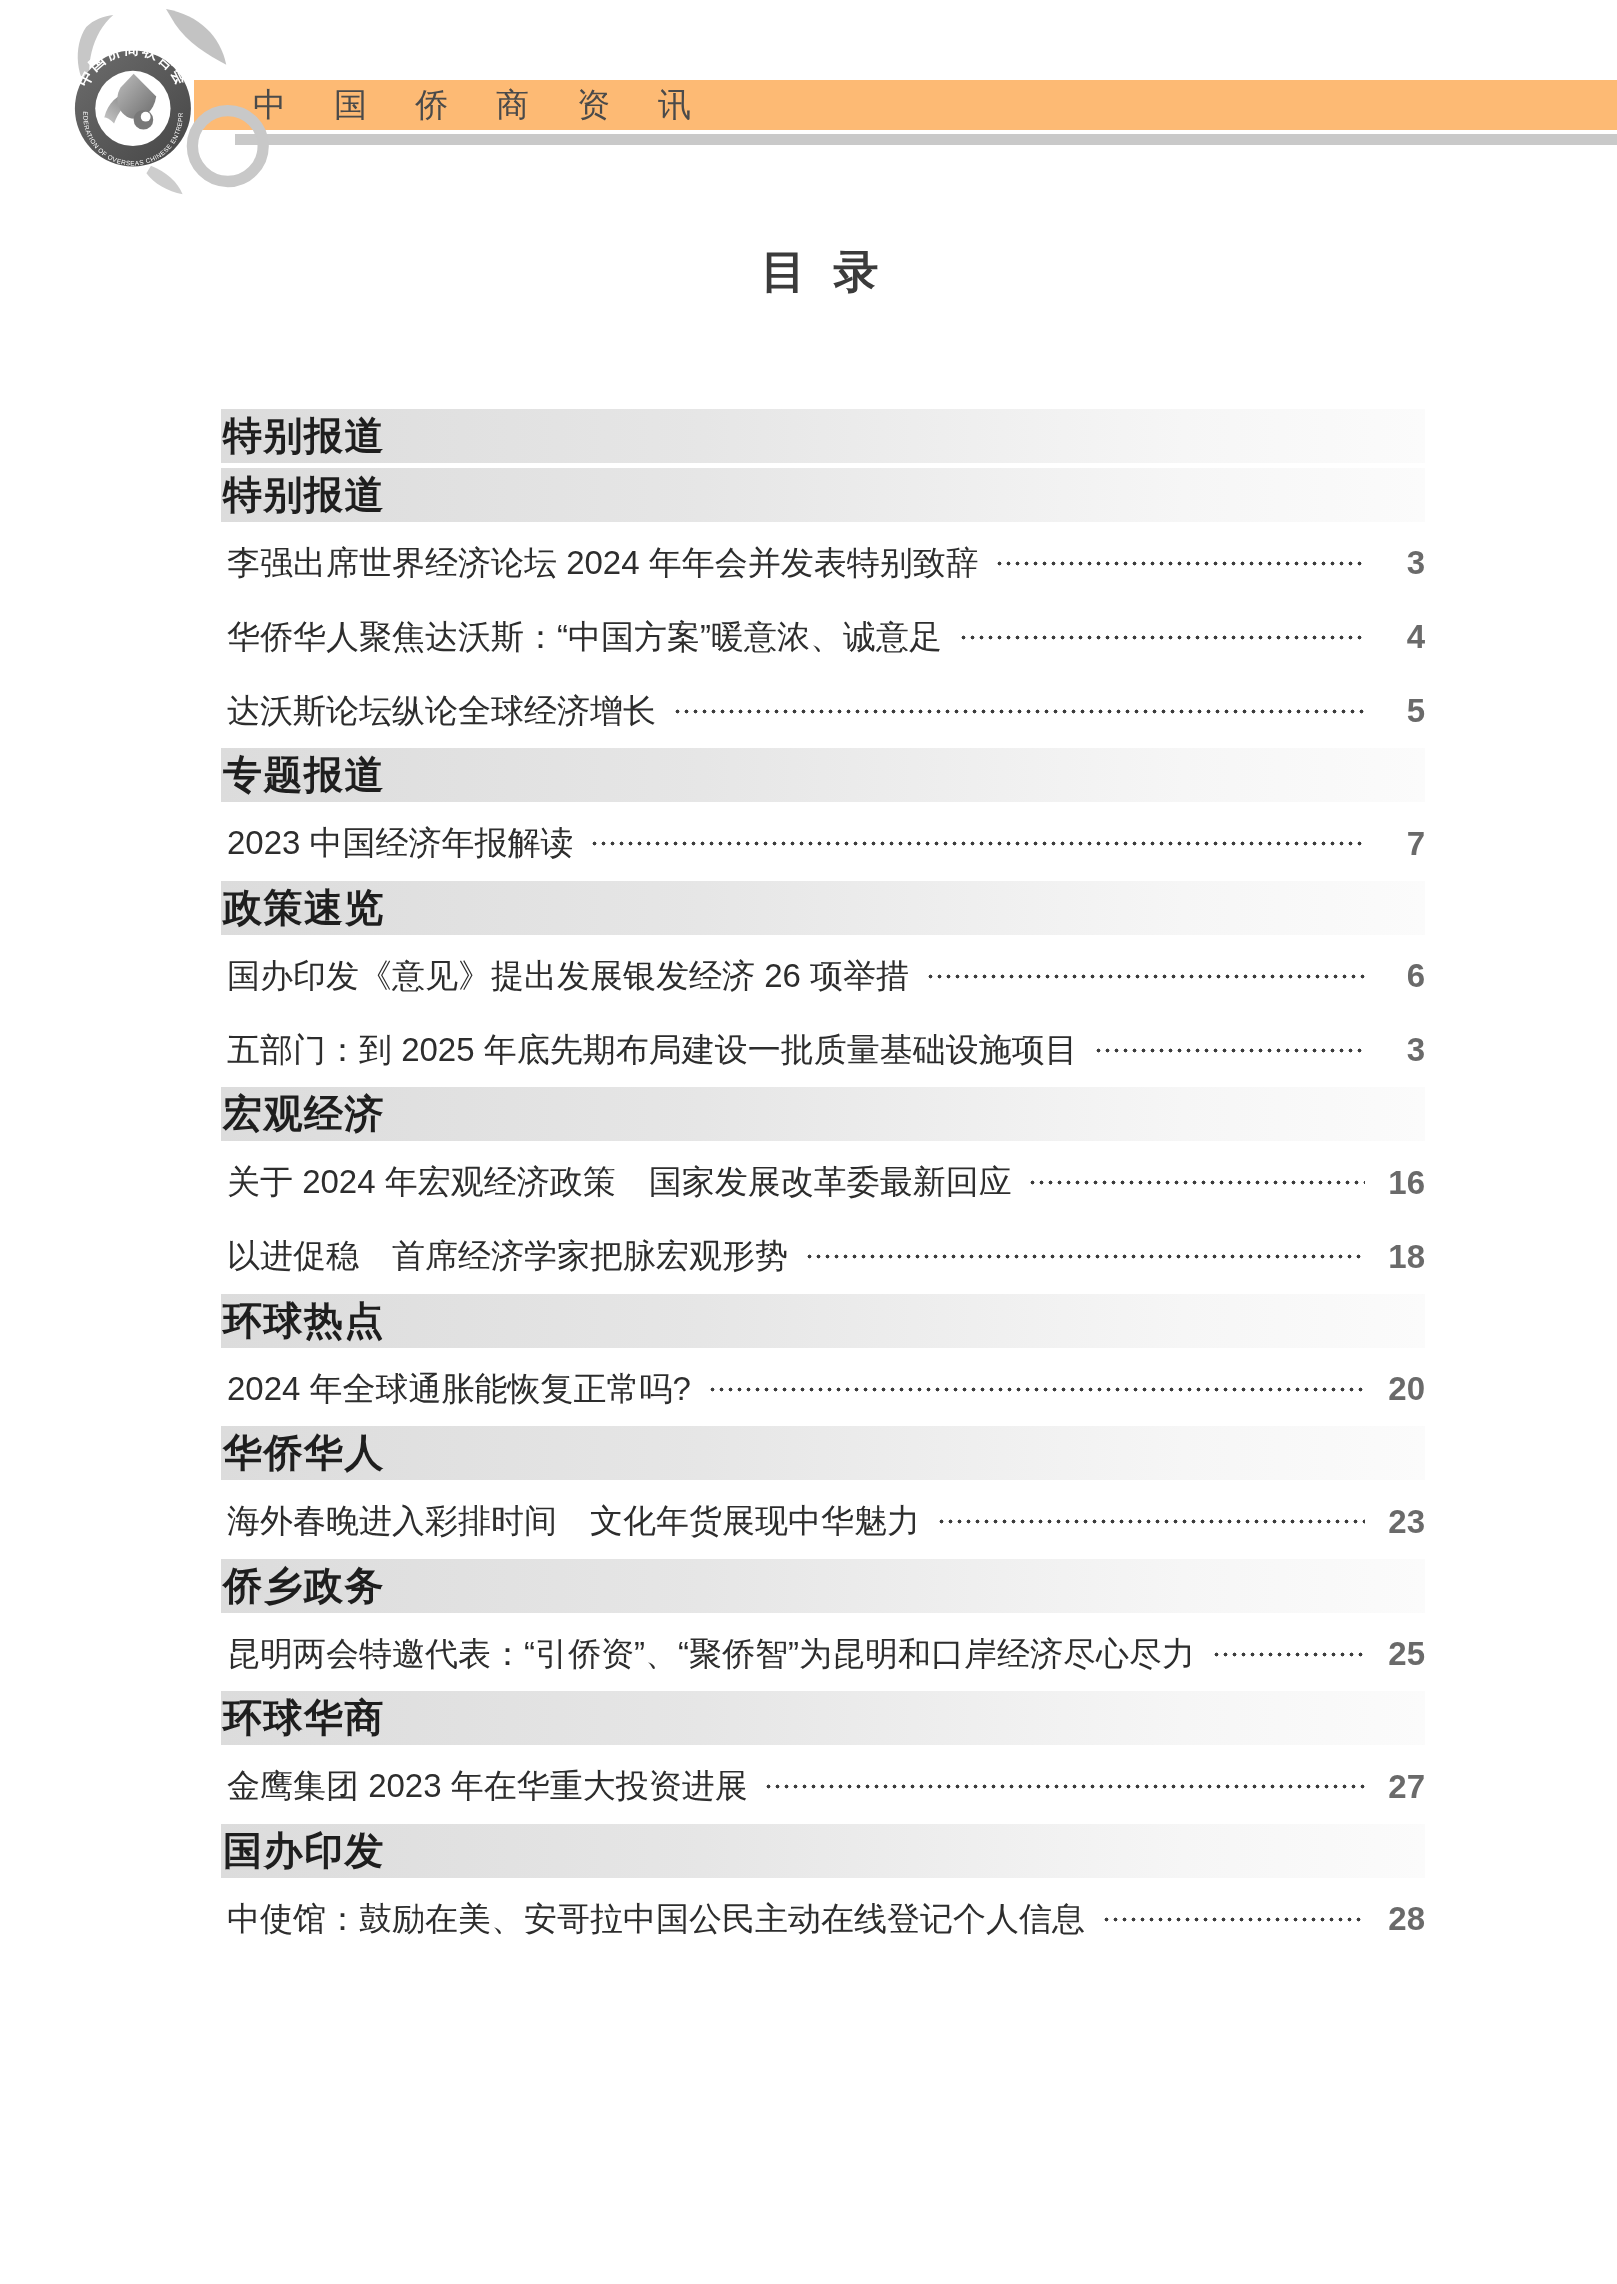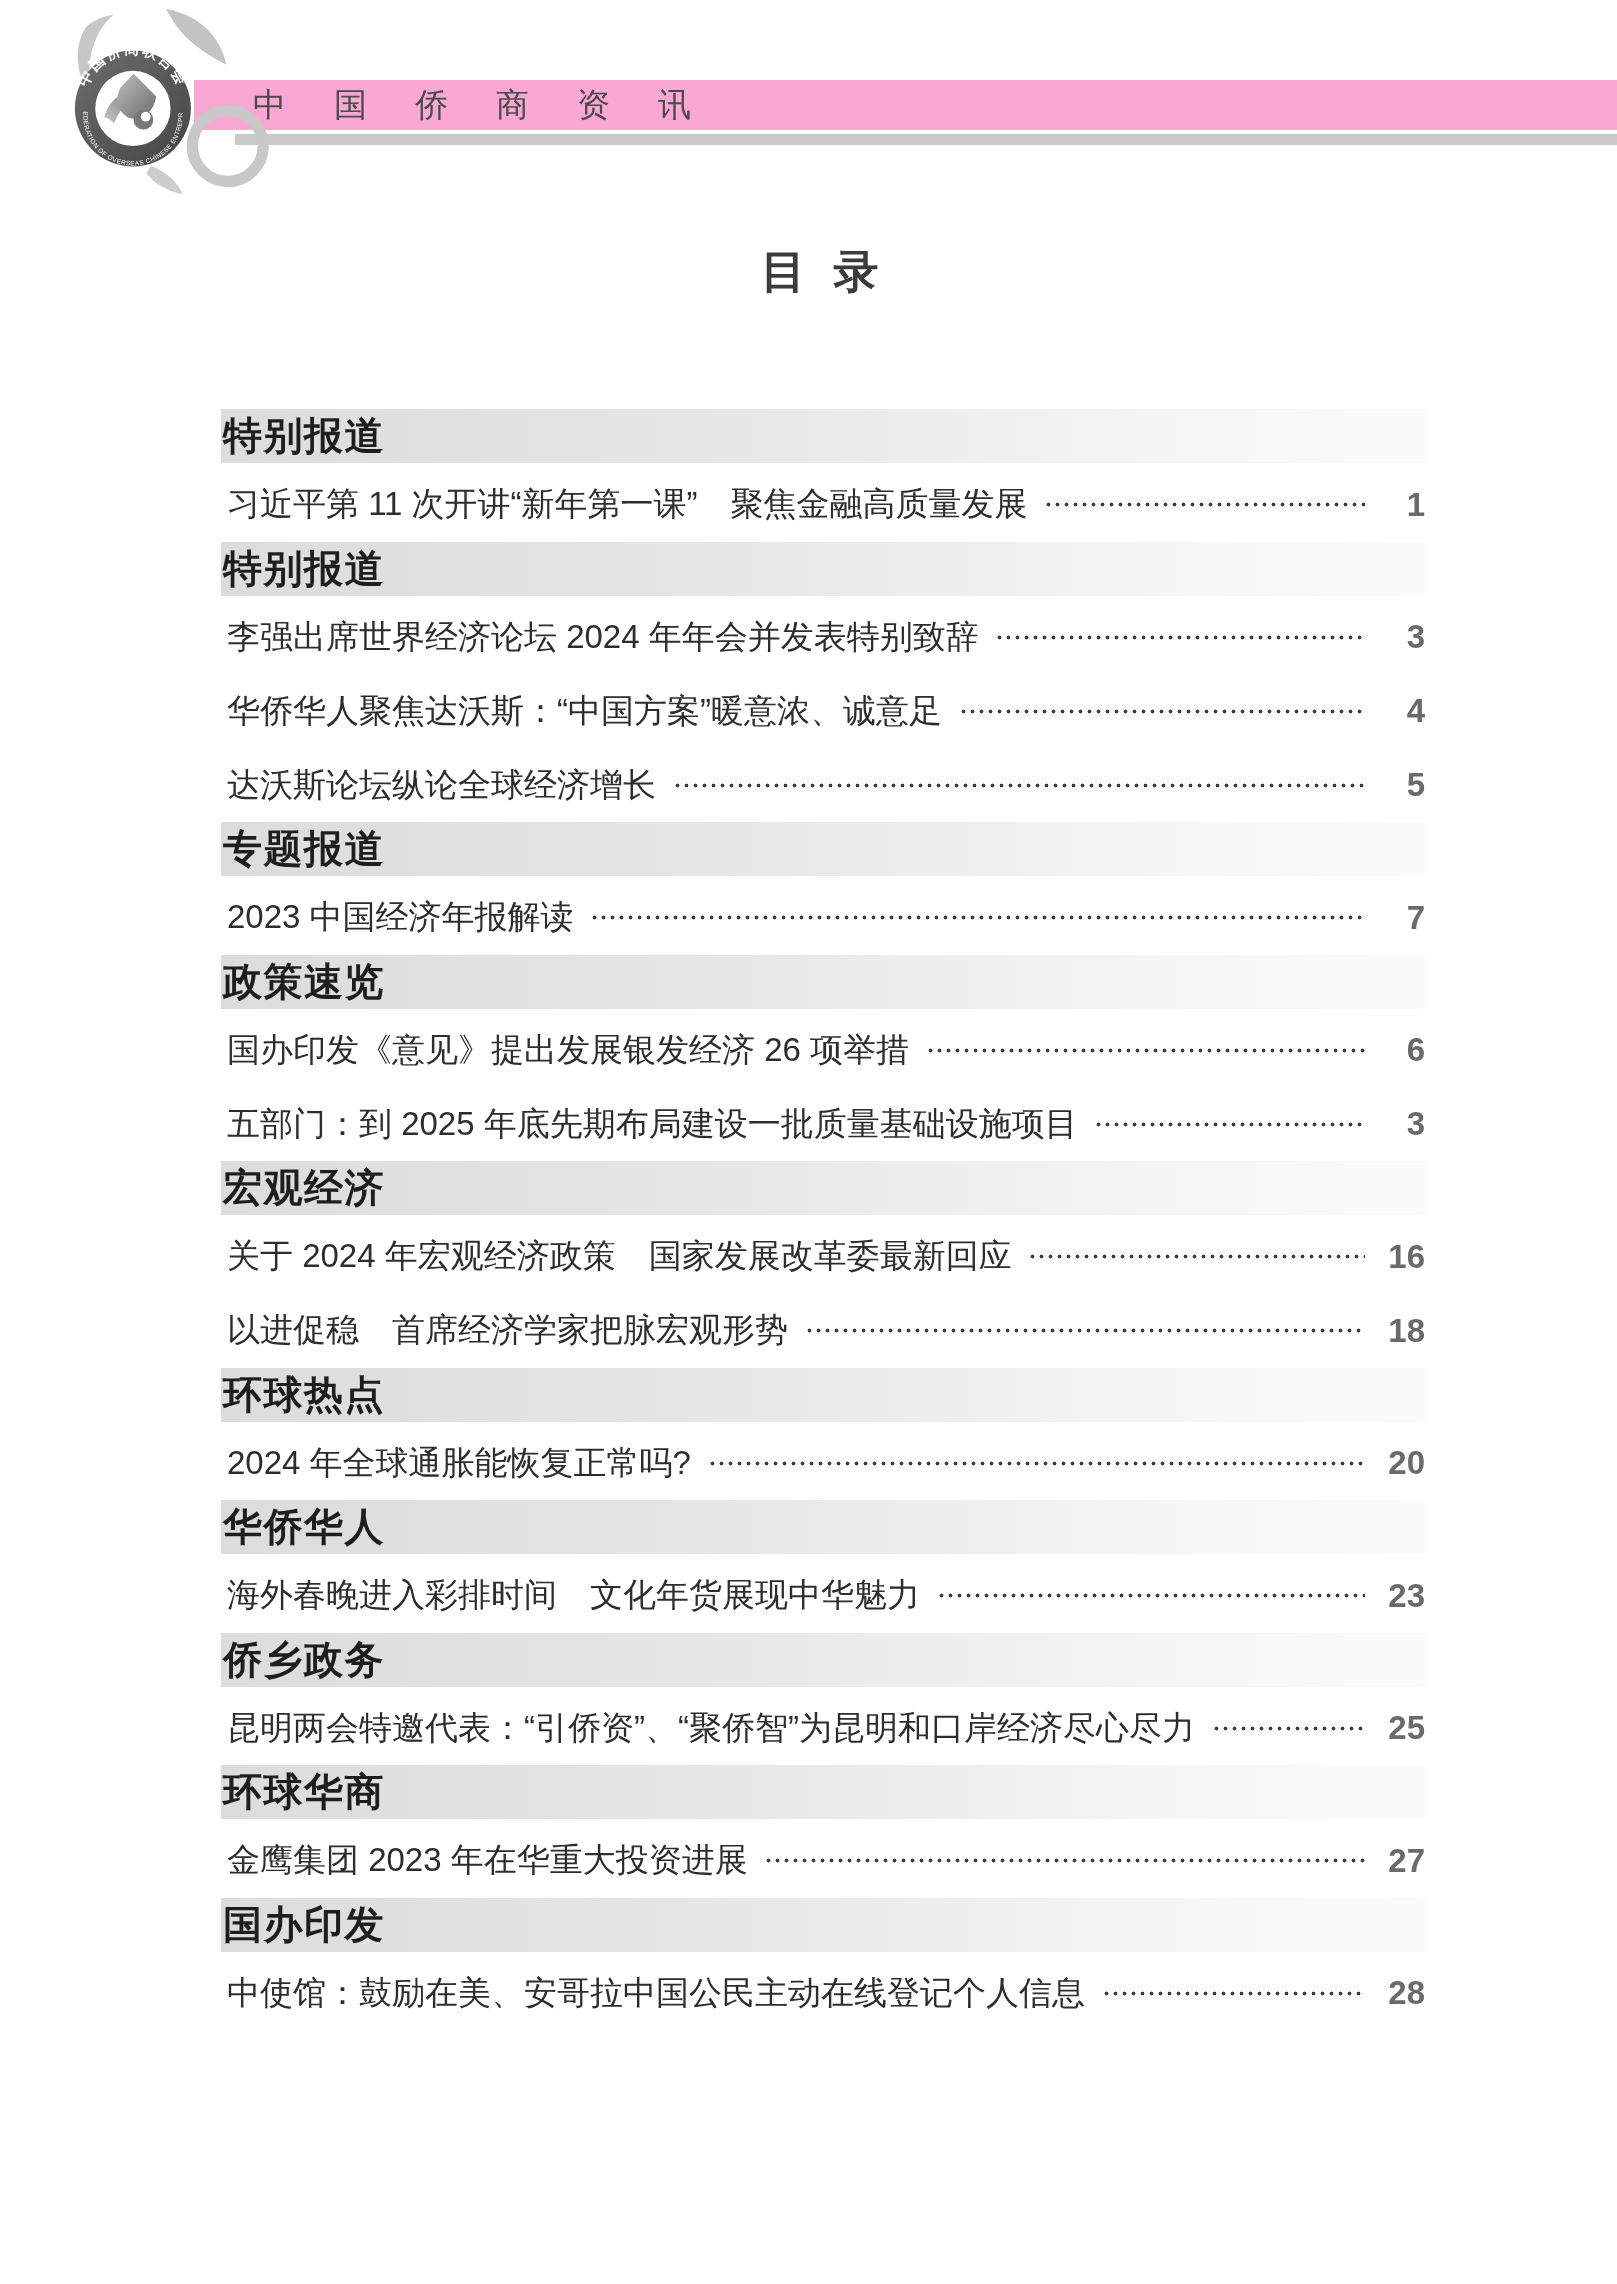--- a/index.html
+++ b/index.html
@@ -7,21 +7,21 @@
     width: 1617px; height: 2284px;
     position: relative;
     background: #ffffff;
     overflow: hidden;
     font-family: "Liberation Sans", "DejaVu Sans", sans-serif;
   }
 
   
   .brand-band {
     position: absolute; left: 194px; top: 80px; right: 0; height: 50px;
-    background: #f9a8d4;
+    background: #fdba74;
   }
   .brand-band-text {
     position: absolute; left: 59px; top: 50%; transform: translateY(-50%);
     font-family: "Liberation Serif", "DejaVu Serif", serif;
     font-size: 33px; color: #4a4a4a; letter-spacing: 48px; white-space: nowrap;
   }
   .brand-subband {
     position: absolute; left: 235px; top: 134px; right: 0; height: 10.5px;
     background: #c9c9c9;
   }
@@ -122,25 +122,20 @@
     <textPath href="#botArc" startOffset="50%" text-anchor="middle">CHINA FEDERATION OF OVERSEAS CHINESE ENTREPRENEURS</textPath>
   </text>
 </svg>
 
 <div class="toc-title">目 录</div>
 
 <div class="toc">
     <div class="bar">
       <span class="bar-label">特别报道</span>
     </div>
-    <div class="entry">
-      <span class="entry-title">习近平第 11 次开讲“新年第一课”　聚焦金融高质量发展</span>
-      <span class="leader"></span>
-      <span class="page-num">1</span>
-    </div>
     <div class="bar">
       <span class="bar-label">特别报道</span>
     </div>
     <div class="entry">
       <span class="entry-title">李强出席世界经济论坛 2024 年年会并发表特别致辞</span>
       <span class="leader"></span>
       <span class="page-num">3</span>
     </div>
     <div class="entry">
       <span class="entry-title">华侨华人聚焦达沃斯：“中国方案”暖意浓、诚意足</span>

